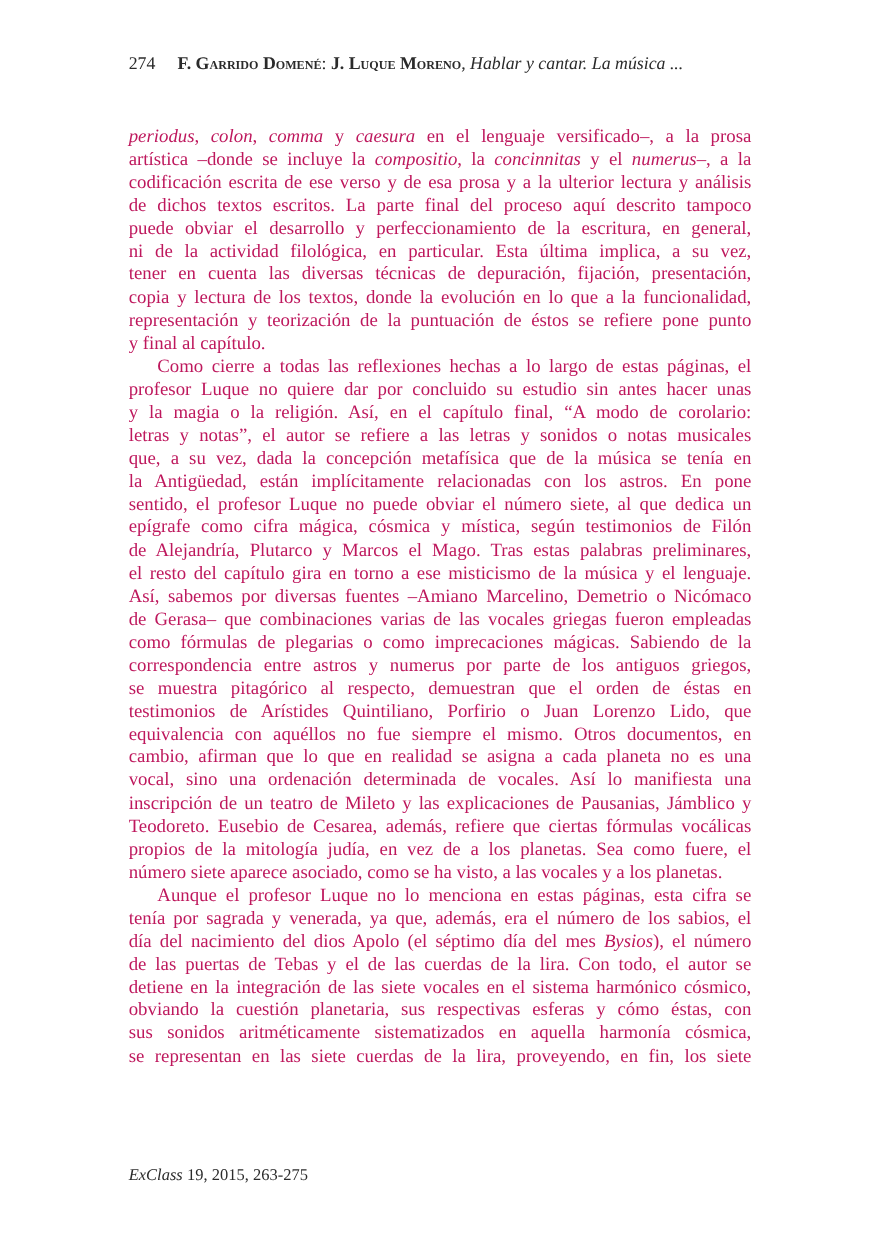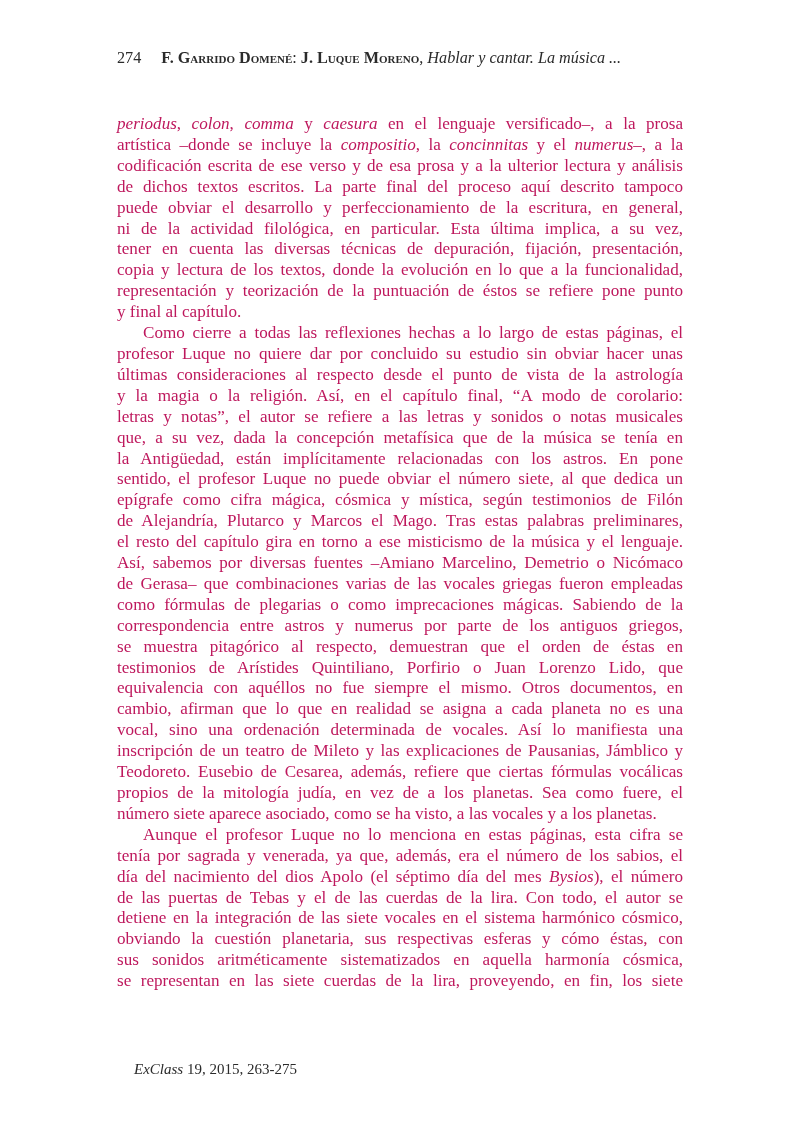--- a/index.html
+++ b/index.html
@@ -60,21 +60,21 @@
     .body-text .line.last {
       text-align-last: left;
     }
     .body-text .line.indent {
       padding-left: 26px;
     }
     .body-text i { font-style: italic; }
 
     .page-footer {
       position: absolute;
-      left: 134px;
+      left: 117px;
       top: 1059px;
       font-size: 15px;
       line-height: 20px;
       color: #2b2b2b;
       white-space: nowrap;
     }
     .page-footer i { font-style: italic; }
   </style>
 </head>
 <body>
@@ -91,22 +91,21 @@
       <span class="line"><span>de dichos textos escritos. La parte final del proceso aquí descrito tampoco</span></span>
       <span class="line"><span>puede obviar el desarrollo y perfeccionamiento de la escritura, en general,</span></span>
       <span class="line"><span>ni de la actividad filológica, en particular. Esta última implica, a su vez,</span></span>
       <span class="line"><span>tener en cuenta las diversas técnicas de depuración, fijación, presentación,</span></span>
       <span class="line"><span>copia y lectura de los textos, donde la evolución en lo que a la funcionalidad,</span></span>
       <span class="line"><span>representación y teorización de la puntuación de éstos se refiere pone punto</span></span>
       <span class="line last"><span>y final al capítulo.</span></span>
     </p>
     <p>
       <span class="line indent"><span>Como cierre a todas las reflexiones hechas a lo largo de estas páginas, el</span></span>
-      <span class="line"><span>profesor Luque no quiere dar por concluido su estudio sin obviar hacer unas</span></span>
-      <span class="line"><span>últimas consideraciones al respecto desde el punto de vista de la astrología</span></span>
+      <span class="line"><span>profesor Luque no quiere dar por concluido su estudio sin antes hacer unas</span></span>
       <span class="line"><span>y la magia o la religión. Así, en el capítulo final, “A modo de corolario:</span></span>
       <span class="line"><span>letras y notas”, el autor se refiere a las letras y sonidos o notas musicales</span></span>
       <span class="line"><span>que, a su vez, dada la concepción metafísica que de la música se tenía en</span></span>
       <span class="line"><span>la Antigüedad, están implícitamente relacionadas con los astros. En pone</span></span>
       <span class="line"><span>sentido, el profesor Luque no puede obviar el número siete, al que dedica un</span></span>
       <span class="line"><span>epígrafe como cifra mágica, cósmica y mística, según testimonios de Filón</span></span>
       <span class="line"><span>de Alejandría, Plutarco y Marcos el Mago. Tras estas palabras preliminares,</span></span>
       <span class="line"><span>el resto del capítulo gira en torno a ese misticismo de la música y el lenguaje.</span></span>
       <span class="line"><span>Así, sabemos por diversas fuentes –Amiano Marcelino, Demetrio o Nicómaco</span></span>
       <span class="line"><span>de Gerasa– que combinaciones varias de las vocales griegas fueron empleadas</span></span>

